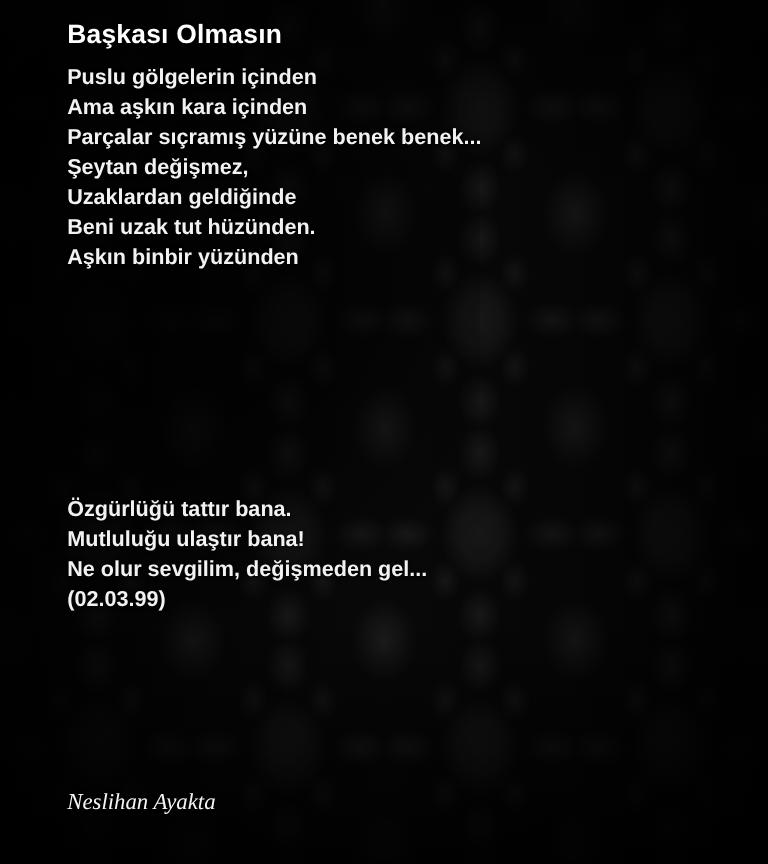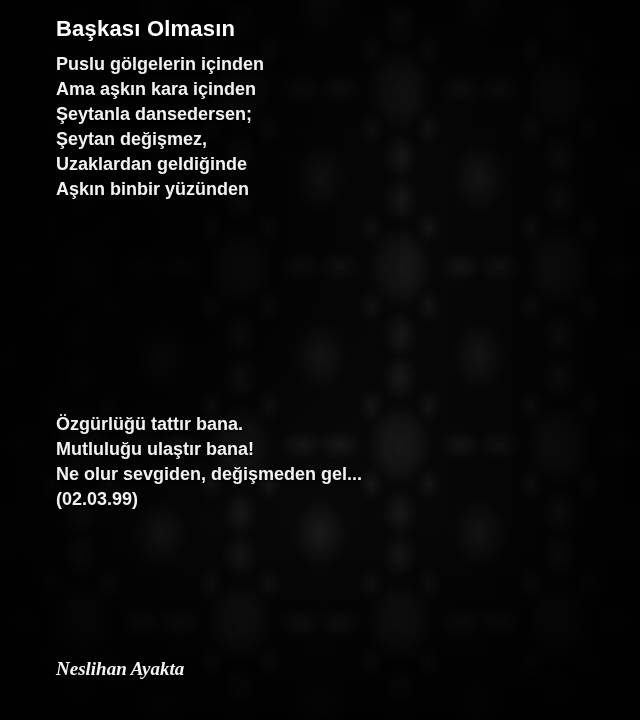--- a/index.html
+++ b/index.html
@@ -109,49 +109,49 @@
   .author {
     position: absolute;
     left: 56px;
     top: 658px;
     color: #f5f5f5;
     font-family: "Liberation Serif", serif;
     font-style: italic;
     font-size: 19px;
     text-shadow: 0 1px 3px rgba(0,0,0,0.95);
     white-space: nowrap;
-    font-weight: bold;
   }
 </style>
 </head>
 <body>
 
 <div class="poem-card">
 
   <div class="bg-layer"></div>
   <div class="bg-layer-2"></div>
   <div class="bg-vignette"></div>
   <div class="text-scrim"></div>
 
   <div class="content">
 
     <div class="poem-title">Başkası Olmasın</div>
 
     <div class="poem-body">
       <div class="poem-line">Puslu gölgelerin içinden</div>
       <div class="poem-line">Ama aşkın kara içinden</div>
-      <div class="poem-line">Şeytanla dansedersen;</div>
+      <div class="poem-line">Parçalar sıçramış yüzüne benek benek...</div>
       <div class="poem-line">Şeytan değişmez,</div>
       <div class="poem-line">Uzaklardan geldiğinde</div>
+      <div class="poem-line">Beni uzak tut hüzünden.</div>
       <div class="poem-line">Aşkın binbir yüzünden</div>
     </div>
 
     <div class="poem-body-2">
       <div class="poem-line">Özgürlüğü tattır bana.</div>
       <div class="poem-line">Mutluluğu ulaştır bana!</div>
-      <div class="poem-line">Ne olur sevgiden, değişmeden gel...</div>
+      <div class="poem-line">Ne olur sevgilim, değişmeden gel...</div>
       <div class="poem-line">(02.03.99)</div>
     </div>
 
     <div class="author">Neslihan Ayakta</div>
 
   </div>
 </div>
 
 </body></html>

